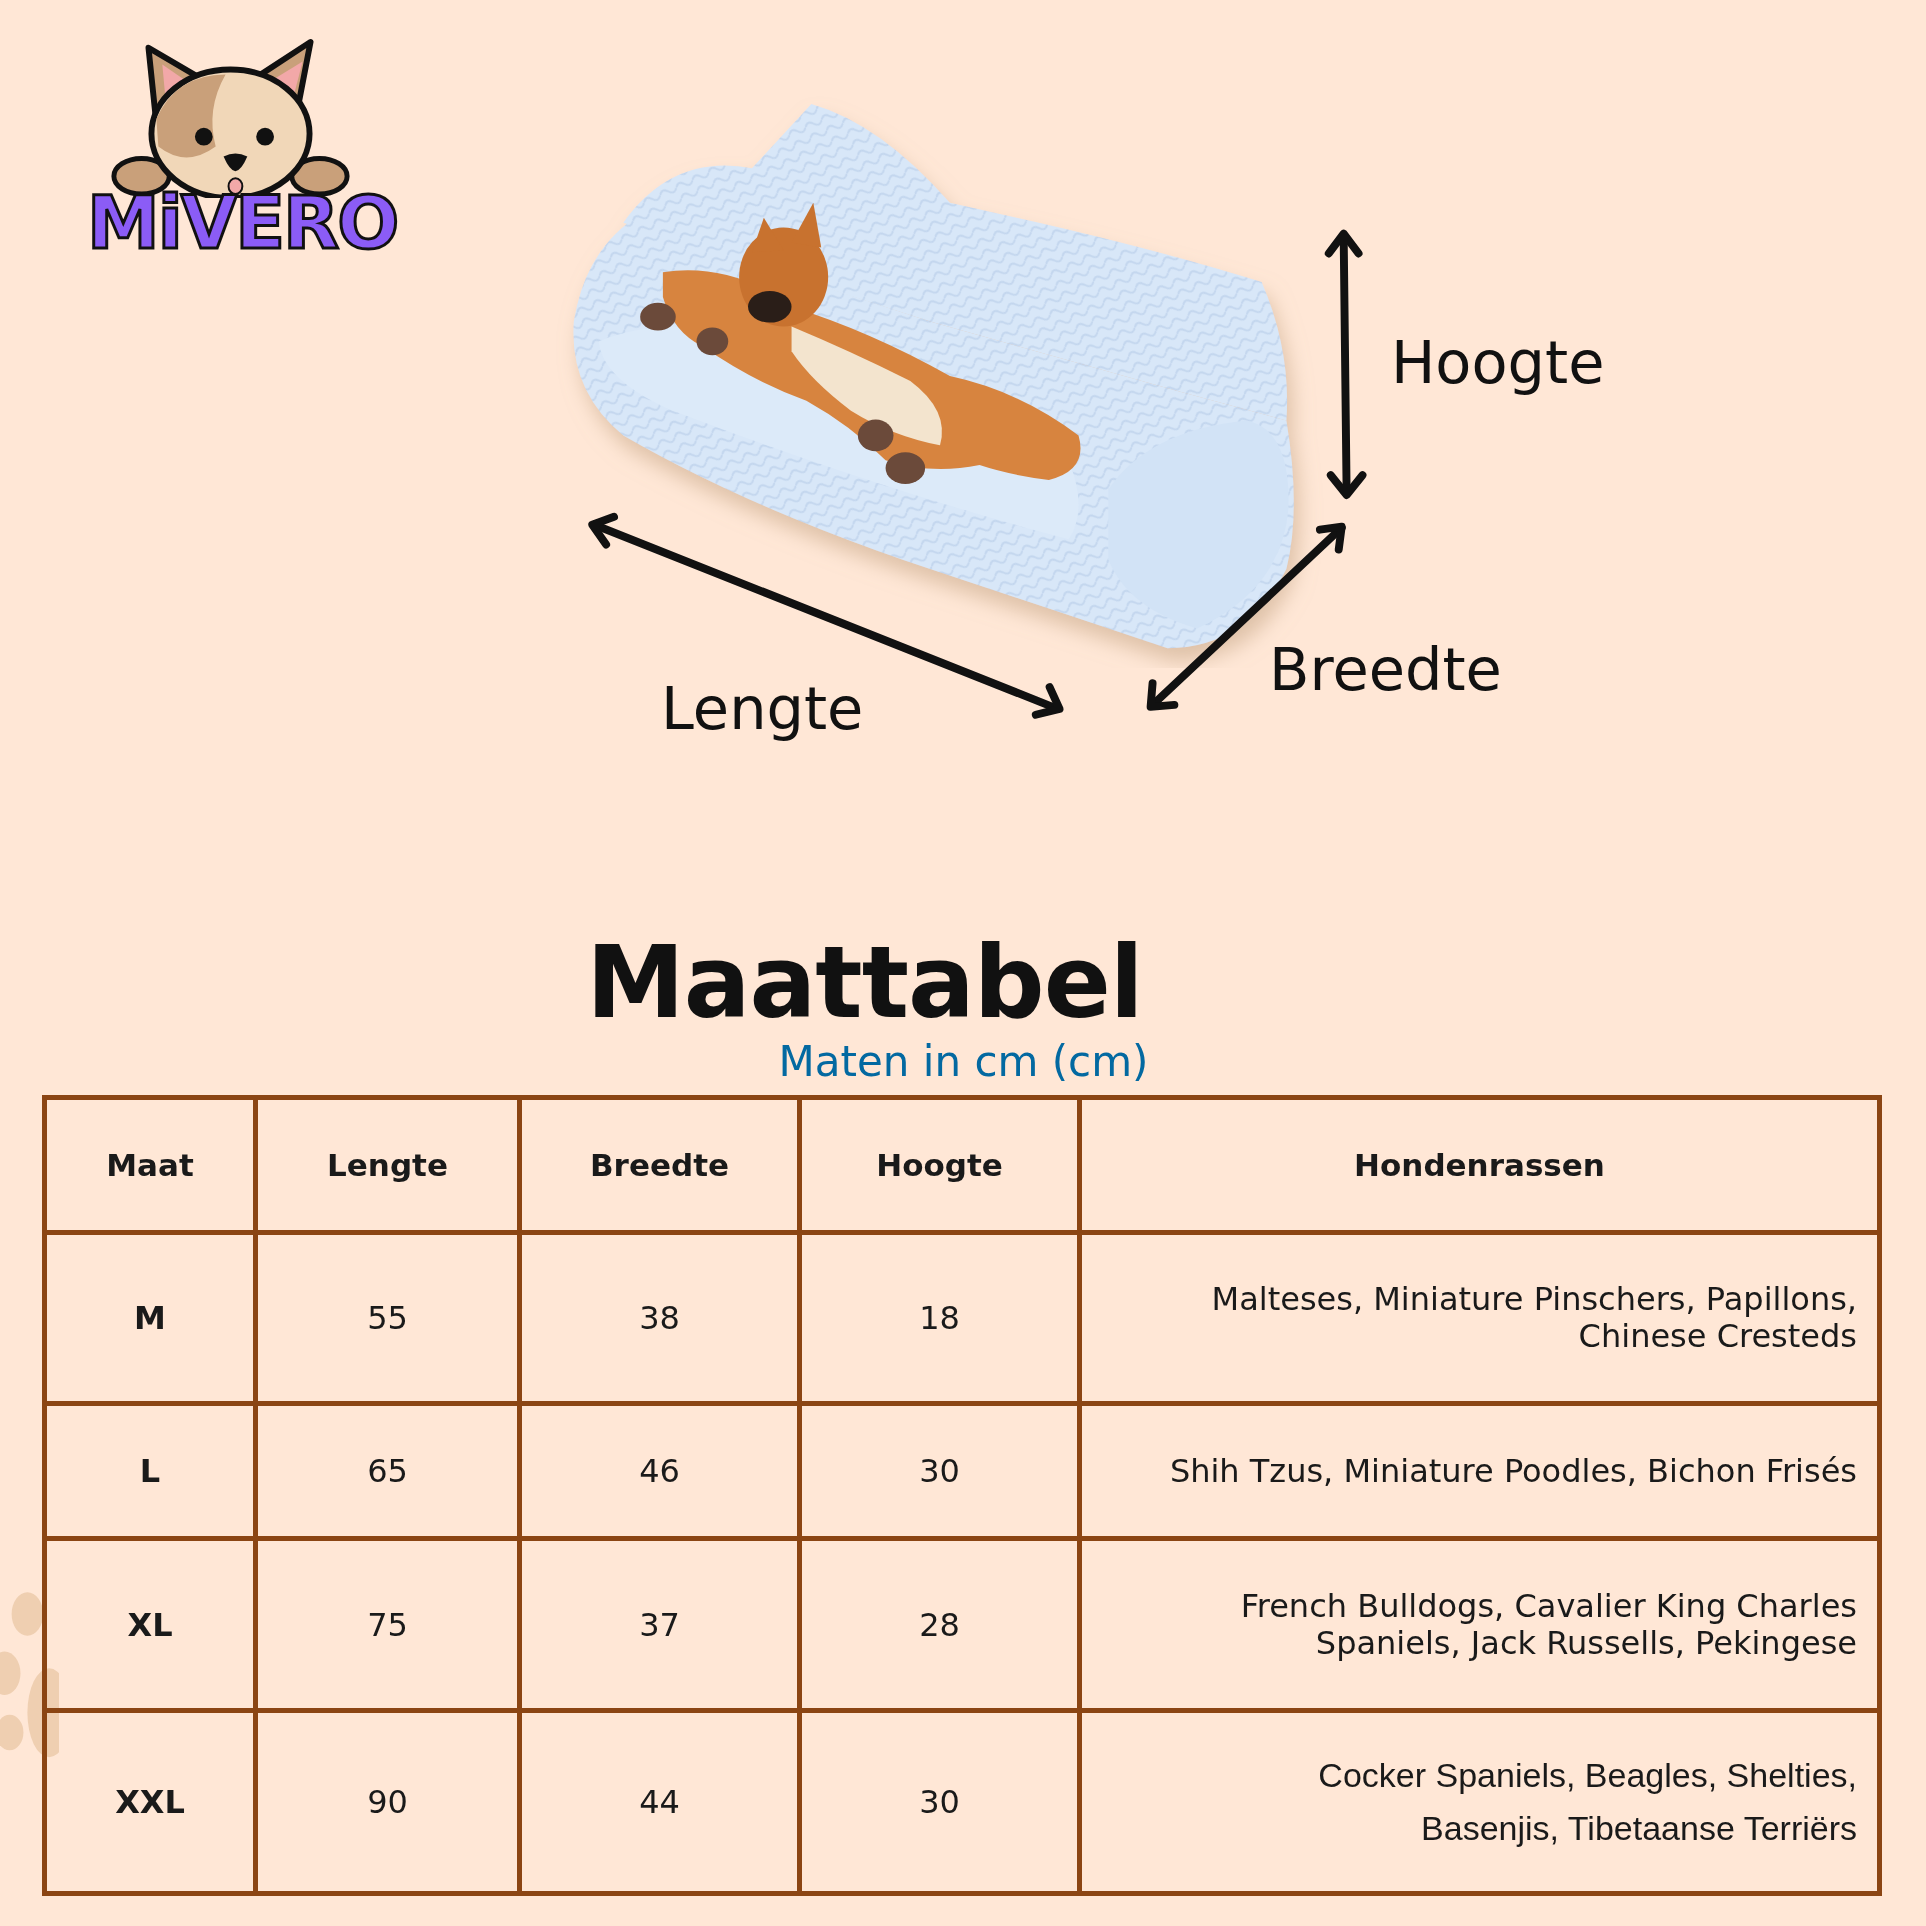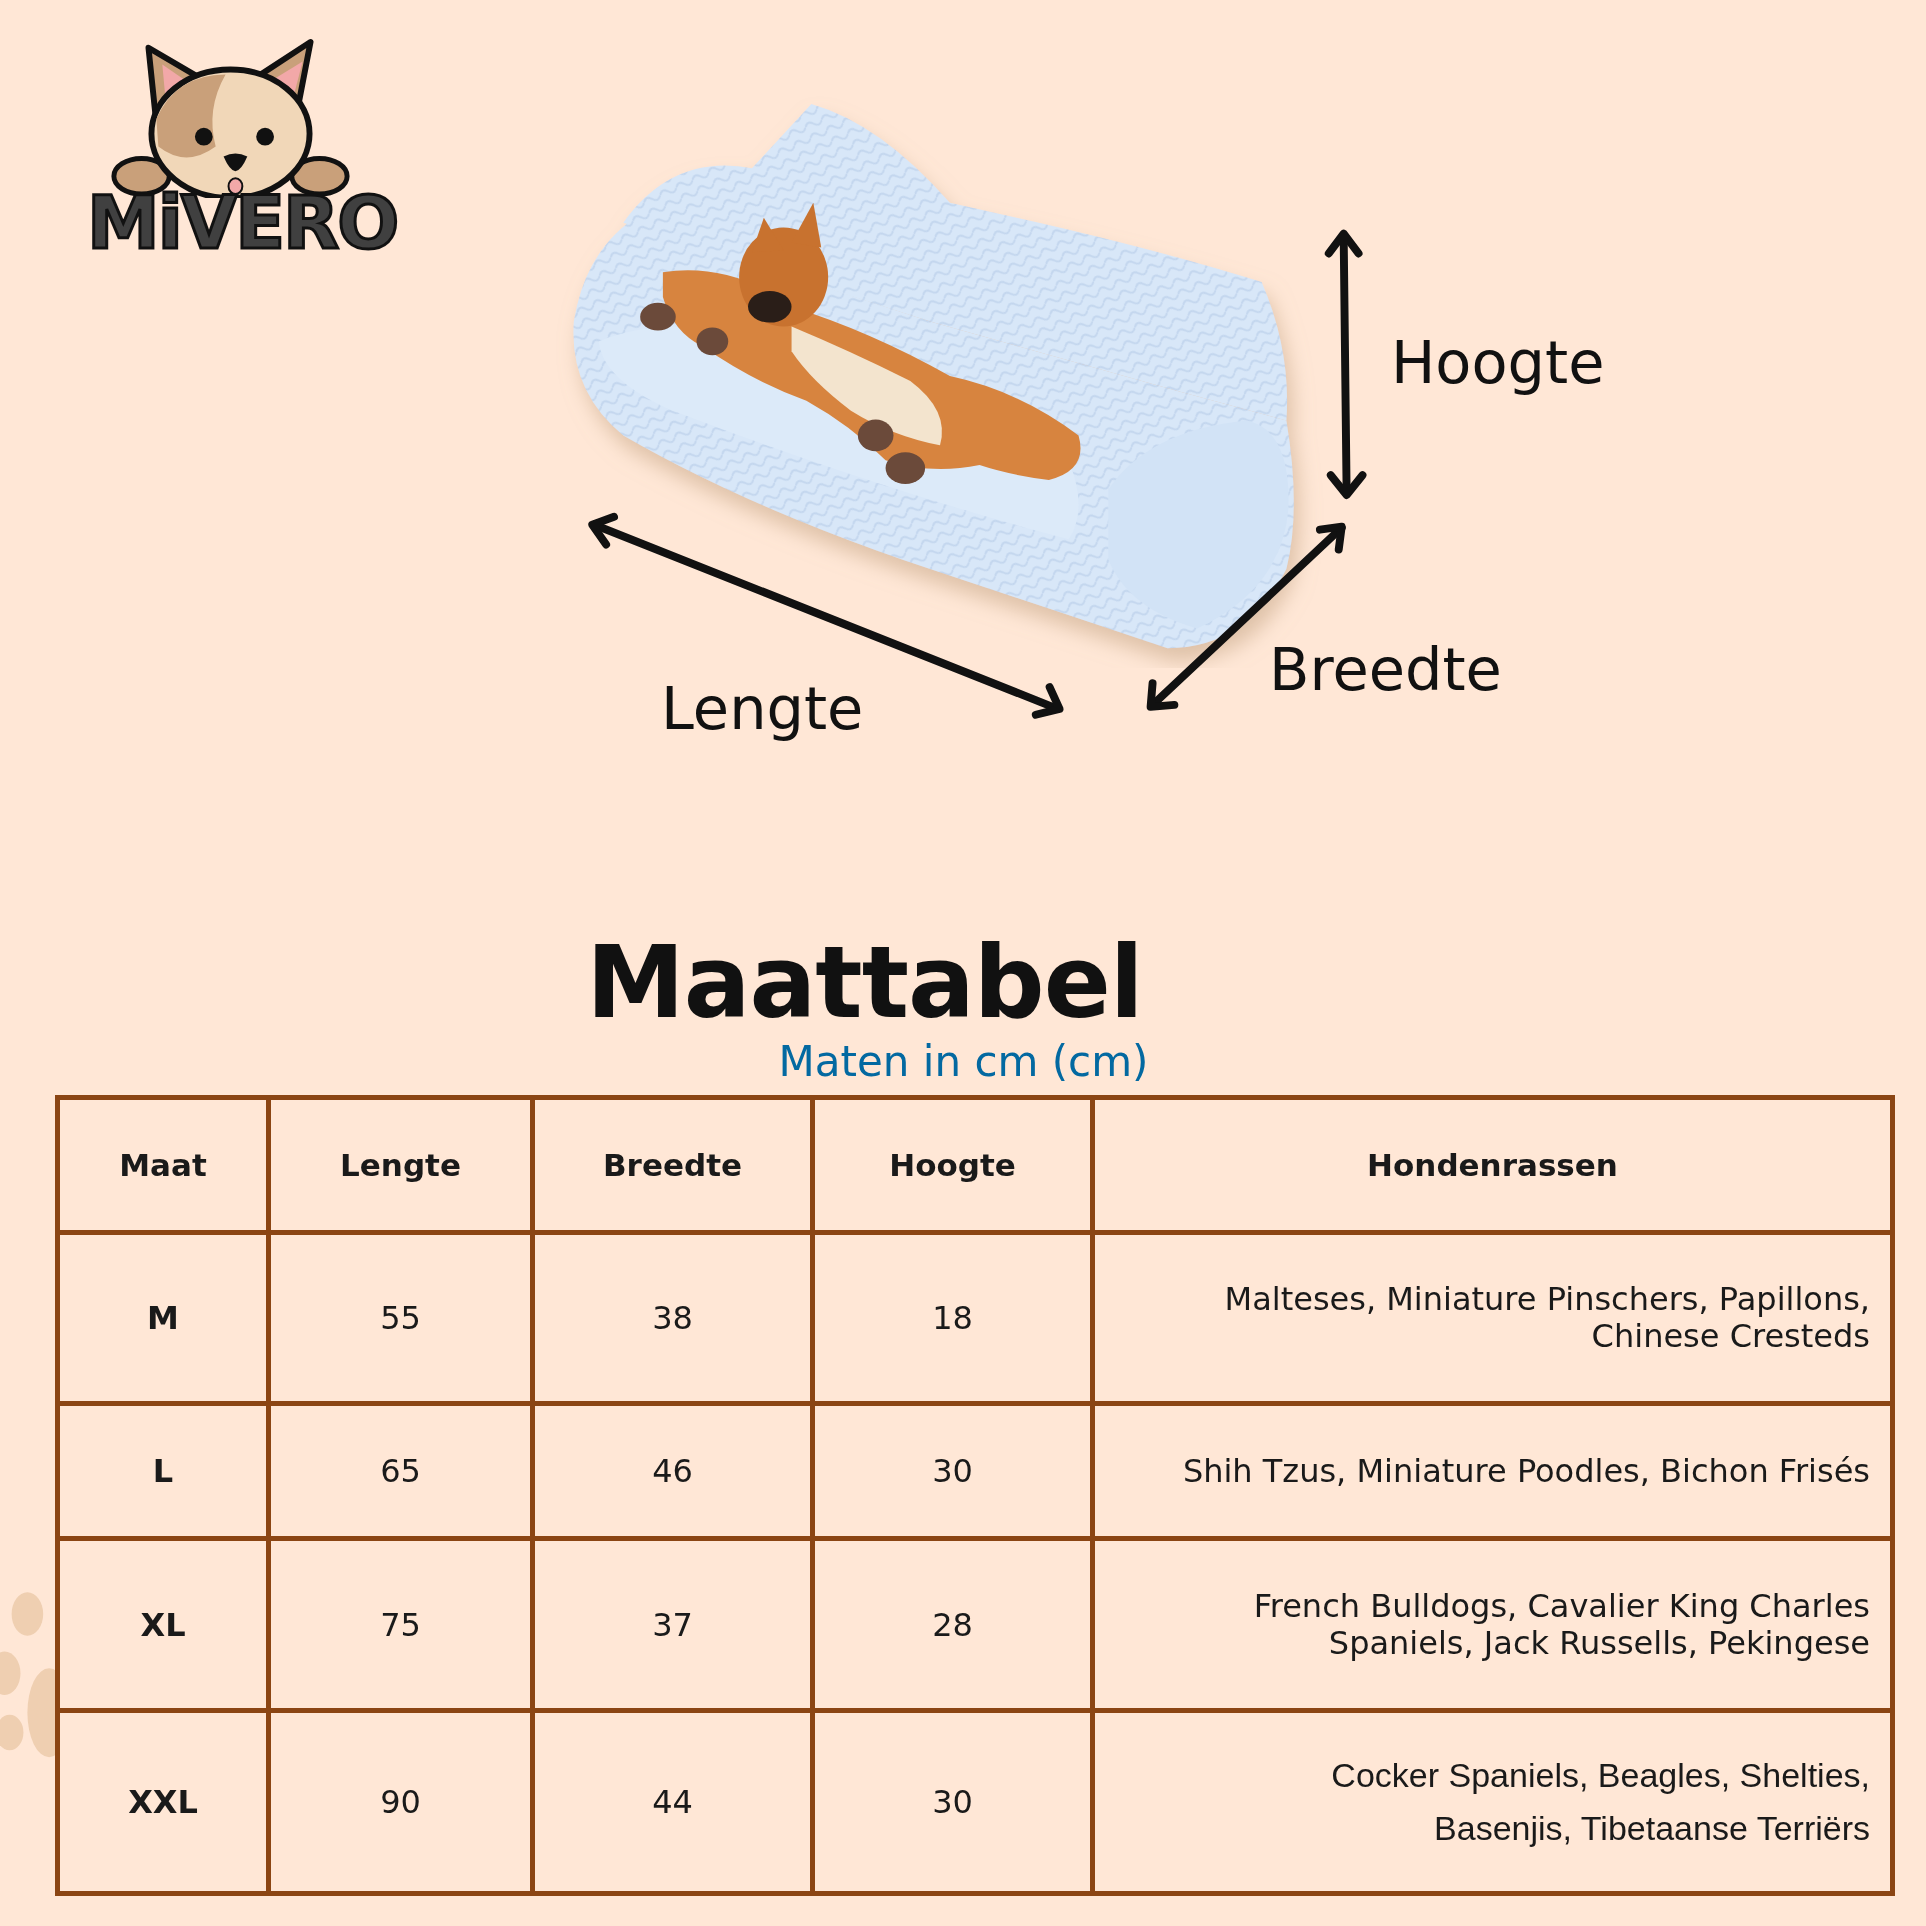--- a/index.html
+++ b/index.html
@@ -9,21 +9,21 @@
     font-family:"DejaVu Sans", sans-serif;
     color:#111;
   }
   .abs { position:absolute; }
 
   
   .logo { left:87px; top:30px; width:287px; height:238px; }
   .logo-text {
     position:absolute; left:0; top:156px; width:287px; text-align:center;
     font-family:"DejaVu Sans", sans-serif; font-weight:bold; font-size:73px;
-    letter-spacing:-2px; color:#404040; line-height:1;
+    letter-spacing:-2px; color:#8b5cf6; line-height:1;
     -webkit-text-stroke:3px #111;
   }
 
   
   .product { left:554px; top:94px; width:772px; height:574px; }
 
   .dim-label {
     position:absolute; font-family:"DejaVu Sans", sans-serif; font-size:59px;
     color:#111; line-height:1; white-space:nowrap;
   }
@@ -41,21 +41,21 @@
   .subtitle {
     left:0; top:1040px; width:1927px; text-align:center;
     font-family:"DejaVu Sans", sans-serif; font-size:42px; line-height:1.05; color:#0369a1;
   }
 
   
   .paw { left:-20px; top:1584px; width:79px; height:297px; }
 
   
   .size-table {
-    position:absolute; left:55px; top:1095px; width:1836px; height:796px;
+    position:absolute; left:42px; top:1095px; width:1836px; height:796px;
     border-collapse:collapse; table-layout:fixed;
   }
   .size-table td, .size-table th {
     border:5px solid #8B4513;
     text-align:center; vertical-align:middle;
     font-family:"DejaVu Sans", sans-serif; font-size:32px; color:#1a1a1a;
     padding:0;
   }
   .size-table th { font-weight:bold; font-size:31px; }
   .size-table td.size { font-weight:bold; }

